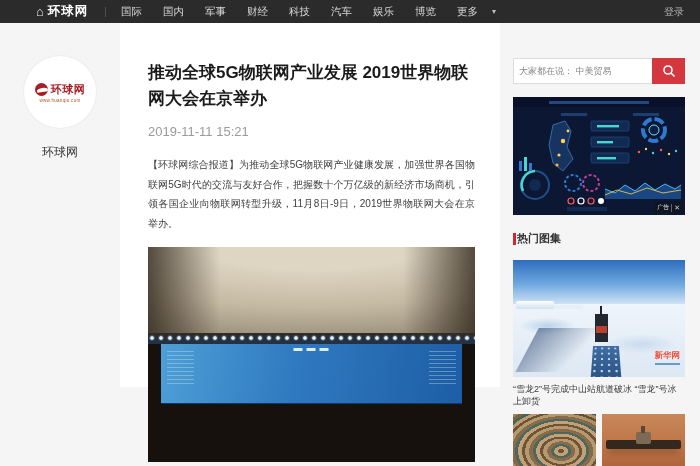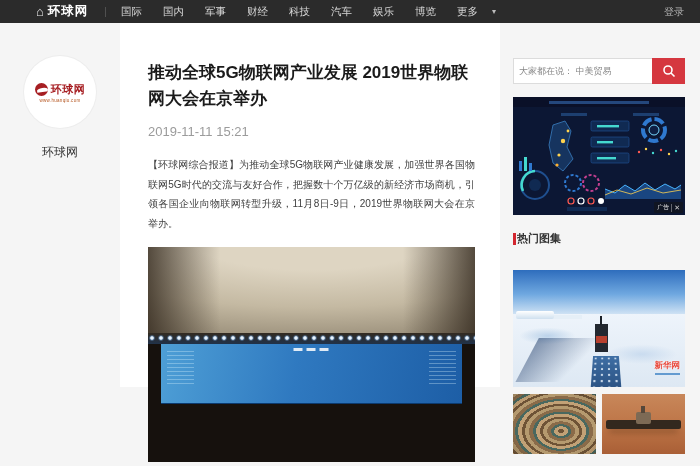--- a/index.html
+++ b/index.html
@@ -75,21 +75,21 @@
   .ad-badge { position:absolute; right:2px; bottom:2px; display:flex; align-items:center; gap:2px;
     background:rgba(20,20,20,.55); color:#e8e8e8; font-size:6px; padding:1px 3px; border-radius:1px; }
   .ad-close { color:#cccccc; font-size:7px; cursor:pointer; border-left:1px solid rgba(255,255,255,.35); padding-left:2px; }
   .ad-caption { width:172px; height:24px; background:#ffffff; font-size:11.5px; color:#222222;
     display:flex; align-items:center; padding-left:8px; cursor:pointer; }
 
   .sec-head { margin-top:16px; display:flex; align-items:center; gap:1px; }
   .red-bar { width:3px; height:12px; background:#d22730; }
   .sec-title { font-size:11px; font-weight:bold; color:#333333; }
 
-  .gal-photo { position:relative; margin-top:24px; width:172px; height:117px; overflow:hidden; cursor:pointer; }
+  .gal-photo { position:relative; margin-top:14px; width:172px; height:117px; overflow:hidden; cursor:pointer; }
   .gp-sky { position:absolute; left:0; top:0; width:100%; height:38%;
     background:linear-gradient(#2e6dbd, #6fa8e0 55%, #cfe2f4 100%); }
   .gp-ice { position:absolute; left:0; top:38%; width:100%; height:62%;
     background:
       radial-gradient(40px 12px at 20% 30%, rgba(176,203,230,.8), transparent 70%),
       radial-gradient(50px 14px at 75% 55%, rgba(190,212,236,.7), transparent 70%),
       linear-gradient(#eef4fb, #dde8f3); }
   .gp-berg { position:absolute; left:2%; top:35%; width:22%; height:7%;
     background:linear-gradient(#ffffff, #cfe0ef); border-radius:2px; box-shadow:30px 2px 0 -2px #e6eff7; }
   .gp-shadow { position:absolute; left:8%; top:58%; width:42%; height:38%;
@@ -255,20 +255,21 @@
 
     <div class="gal-photo">
       <div class="gp-sky"></div>
       <div class="gp-ice"></div>
       <div class="gp-berg"></div>
       <div class="gp-shadow"></div>
       <div class="gp-trail"></div>
       <div class="gp-ship"></div>
       <div class="gp-mark">新华网</div>
     </div>
+    <div class="gal-caption">“雪龙2”号完成中山站航道破冰 “雪龙”号冰上卸货</div>
 
     <div class="thumbs">
       <div class="thumb swirl"></div>
       <div class="thumb mars">
         <div class="mars-panel"></div>
         <div class="mars-body"></div>
       </div>
     </div>
   </aside>
 

